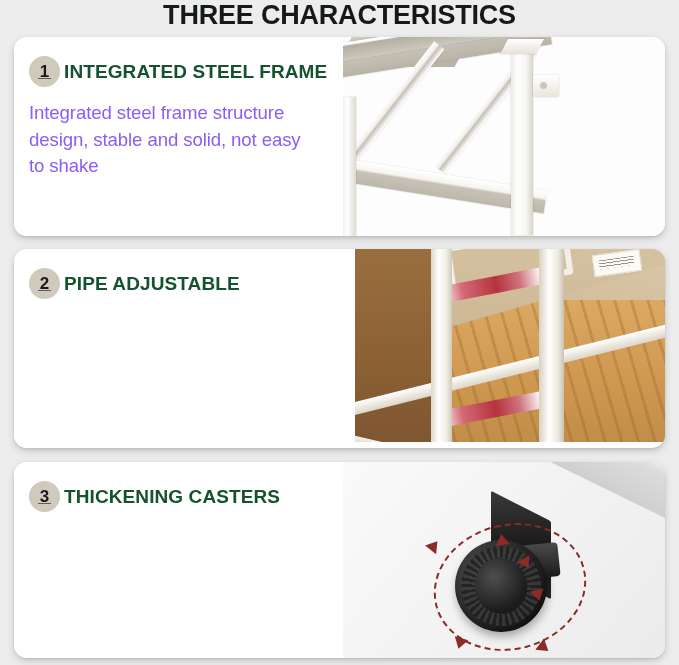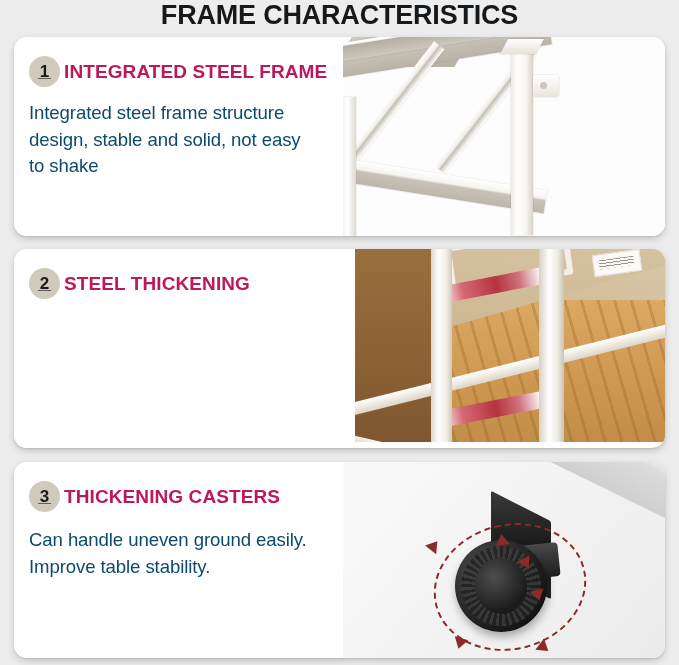--- a/index.html
+++ b/index.html
@@ -67,30 +67,30 @@
     margin-right:-2px;
   }
   .badge::after{
     content:"";position:absolute;
     left:9px;right:9px;bottom:8px;height:1px;
     background:#4a4a46;opacity:.85;
   }
   .head-title{
     font-size:19px;
     font-weight:bold;
-    color:#be185d;
+    color:#14532d;
     letter-spacing:.1px;
     white-space:nowrap;
     margin-left:6px;
   }
   .body-text{
     margin-top:13px;
     font-size:18.6px;
     line-height:26.5px;
-    color:#0c4a6e;
+    color:#8b5cf6;
     letter-spacing:-0.1px;
     white-space:pre-line;
   }
   #card-3 .body-text{margin-top:15px;}
 
   
   .m1{background:#fdfdfd;position:absolute;inset:0;}
   .m1 .beam{position:absolute;background:#ffffff;box-shadow:0 0 0 1px rgba(0,0,0,.05);}
   .m1 .topbeam{
     left:-6px;top:7px;width:215px;height:34px;
@@ -249,21 +249,21 @@
   .m3 .a3{left:194px;top:180px;transform:rotate(128deg);}
   .m3 .a4{left:152px;top:72px;transform:rotate(-8deg);}
   .m3 .a5{left:176px;top:96px;transform:rotate(150deg);}
   .m3 .a6{left:188px;top:128px;transform:rotate(166deg);}
 </style>
 </head>
 <body>
 
 <div class="page">
 
-  <div class="title">FRAME CHARACTERISTICS</div>
+  <div class="title">THREE CHARACTERISTICS</div>
 
   <div class="card" id="card-1">
     <div class="card-text">
       <div class="head-row">
         <div class="badge">1</div>
         <div class="head-title">INTEGRATED STEEL FRAME</div>
       </div>
       <div class="body-text">Integrated steel frame structure
 design, stable and solid, not easy
 to shake</div>
@@ -281,21 +281,21 @@
         <div class="beam postcap"></div>
         <div class="beam nub"></div>
       </div>
     </div>
   </div>
 
   <div class="card" id="card-2">
     <div class="card-text">
       <div class="head-row">
         <div class="badge">2</div>
-        <div class="head-title">STEEL THICKENING</div>
+        <div class="head-title">PIPE ADJUSTABLE</div>
       </div>
     </div>
     <div class="card-media">
       <div class="m2">
         <div class="wallL"></div>
         <div class="wallR"></div>
         <div class="floor"></div>
         <div class="floorEdge"></div>
         <div class="skirt"></div>
         <div class="skirt2"></div>
@@ -310,22 +310,20 @@
       </div>
     </div>
   </div>
 
   <div class="card" id="card-3">
     <div class="card-text">
       <div class="head-row">
         <div class="badge">3</div>
         <div class="head-title">THICKENING CASTERS</div>
       </div>
-      <div class="body-text">Can handle uneven ground easily.
-Improve table stability.</div>
     </div>
     <div class="card-media">
       <div class="m3">
         <div class="legbar"></div>
         <div class="legface"></div>
         <div class="shaft"></div>
         <div class="knob"></div>
         <div class="ell"></div>
         <div class="ar a1"></div>
         <div class="ar a2"></div>

